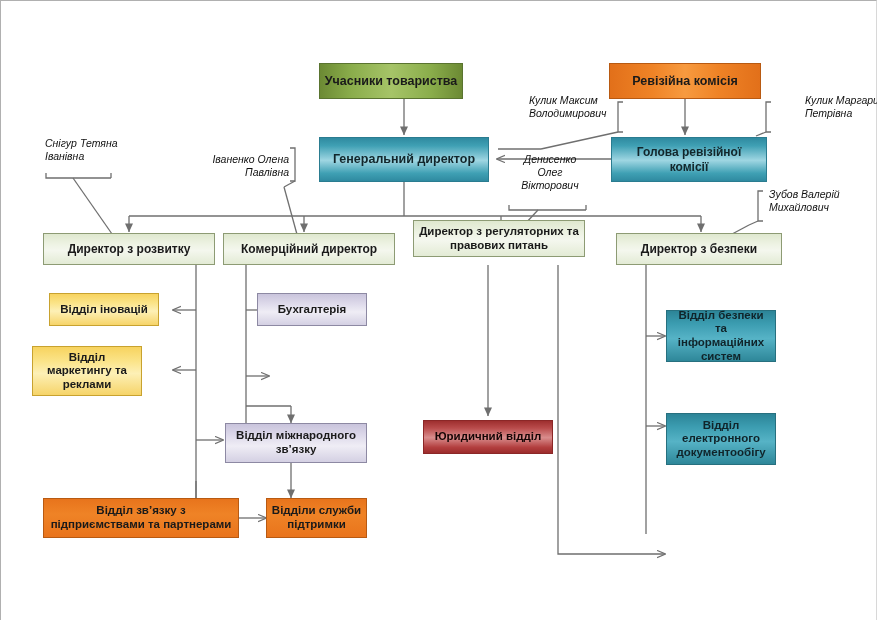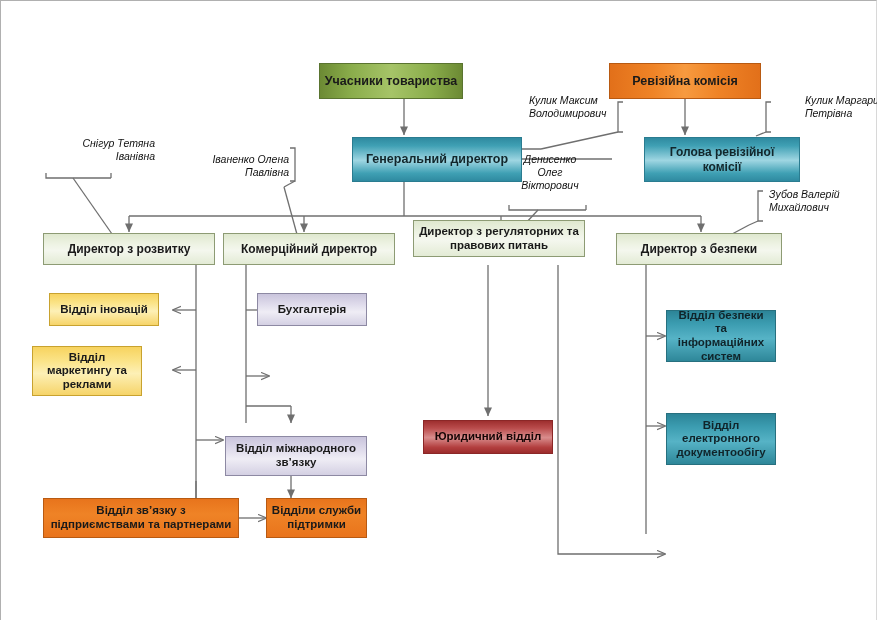--- a/index.html
+++ b/index.html
@@ -36,21 +36,21 @@
   .c-green{
     background:linear-gradient(90deg,#6c8a34 0%,#8aad4b 22%,#a6c468 50%,#8aad4b 78%,#6c8a34 100%);
     color:#1a1a1a;border-color:#5a7430;
   }
   .c-orange{
     background:linear-gradient(90deg,#e2701a 0%,#ef8326 28%,#f79a3f 50%,#ef8326 72%,#e2701a 100%);
     color:#1a1a1a;border-color:#b85a12;
   }
   .c-teal{
     background:linear-gradient(180deg,#2f8aa0 0%,#3fa0b4 18%,#9fd6e2 52%,#3fa0b4 82%,#2f8aa0 100%);
-    color:#12262b;border-color:#2a7c90;margin-left:33px;
+    color:#12262b;border-color:#2a7c90;
   }
   .c-sage{
     background:linear-gradient(180deg,#dfe8cf 0%,#eef3e4 35%,#f4f7ee 55%,#e3ebd5 100%);
     color:#1a1a1a;border-color:#8d9b74;
   }
   .c-yellow{
     background:linear-gradient(180deg,#f7d35f 0%,#fbe489 30%,#fdf0b6 55%,#f6d469 100%);
     color:#1a1a1a;border-color:#c8a22f;
   }
   .c-lilac{
@@ -205,21 +205,21 @@
 
   <div class="node c-yellow" style="left:31px;top:345px;width:110px;height:50px;font-size:11.5px;">
     <span>Відділ маркетингу та реклами</span>
   </div>
 
   <div class="node c-lilac" style="left:256px;top:292px;width:110px;height:33px;font-size:11.5px;">
     <span>Бухгалтерія</span>
   </div>
 
 
-  <div class="node c-lilac" style="left:224px;top:422px;width:142px;height:40px;font-size:11.5px;margin-top:13px;">
+  <div class="node c-lilac" style="left:224px;top:422px;width:142px;height:40px;font-size:11.5px;">
     <span>Відділ міжнародного зв’язку</span>
   </div>
 
   <div class="node c-orange-flat" style="left:42px;top:497px;width:196px;height:40px;font-size:11.5px;">
     <span>Відділ зв’язку з підприємствами та партнерами</span>
   </div>
 
   <div class="node c-orange-flat" style="left:265px;top:497px;width:101px;height:40px;font-size:11.5px;">
     <span>Відділи служби підтримки</span>
   </div>
@@ -239,21 +239,21 @@
   <div class="ann left" style="left:528px;top:93px;font-size:10.5px;">
     <div>Кулик Максим</div>
     <div>Володимирович</div>
   </div>
 
   <div class="ann left" style="left:777px;top:93px;font-size:10.5px;margin-left:27px;">
     <div>Кулик Маргарита</div>
     <div>Петрівна</div>
   </div>
 
-  <div class="ann" style="left:44px;top:136px;font-size:10.5px;text-align:right;width:110px;">
+  <div class="ann" style="left:44px;top:136px;font-size:10.5px;text-align:left;width:110px;">
     <div>Снігур Тетяна</div>
     <div>Іванівна</div>
   </div>
 
   <div class="ann right" style="left:180px;top:152px;font-size:10.5px;width:108px;">
     <div>Іваненко Олена</div>
     <div>Павлівна</div>
   </div>
 
   <div class="ann" style="left:510px;top:152px;font-size:10.5px;text-align:center;width:78px;">

